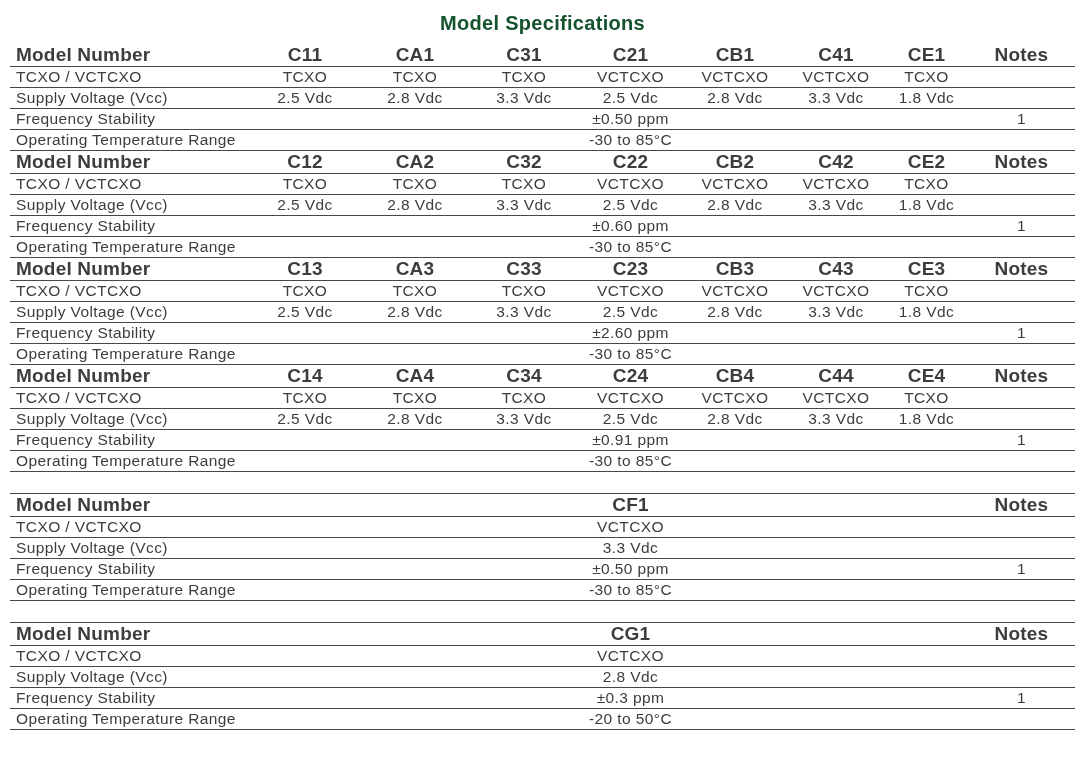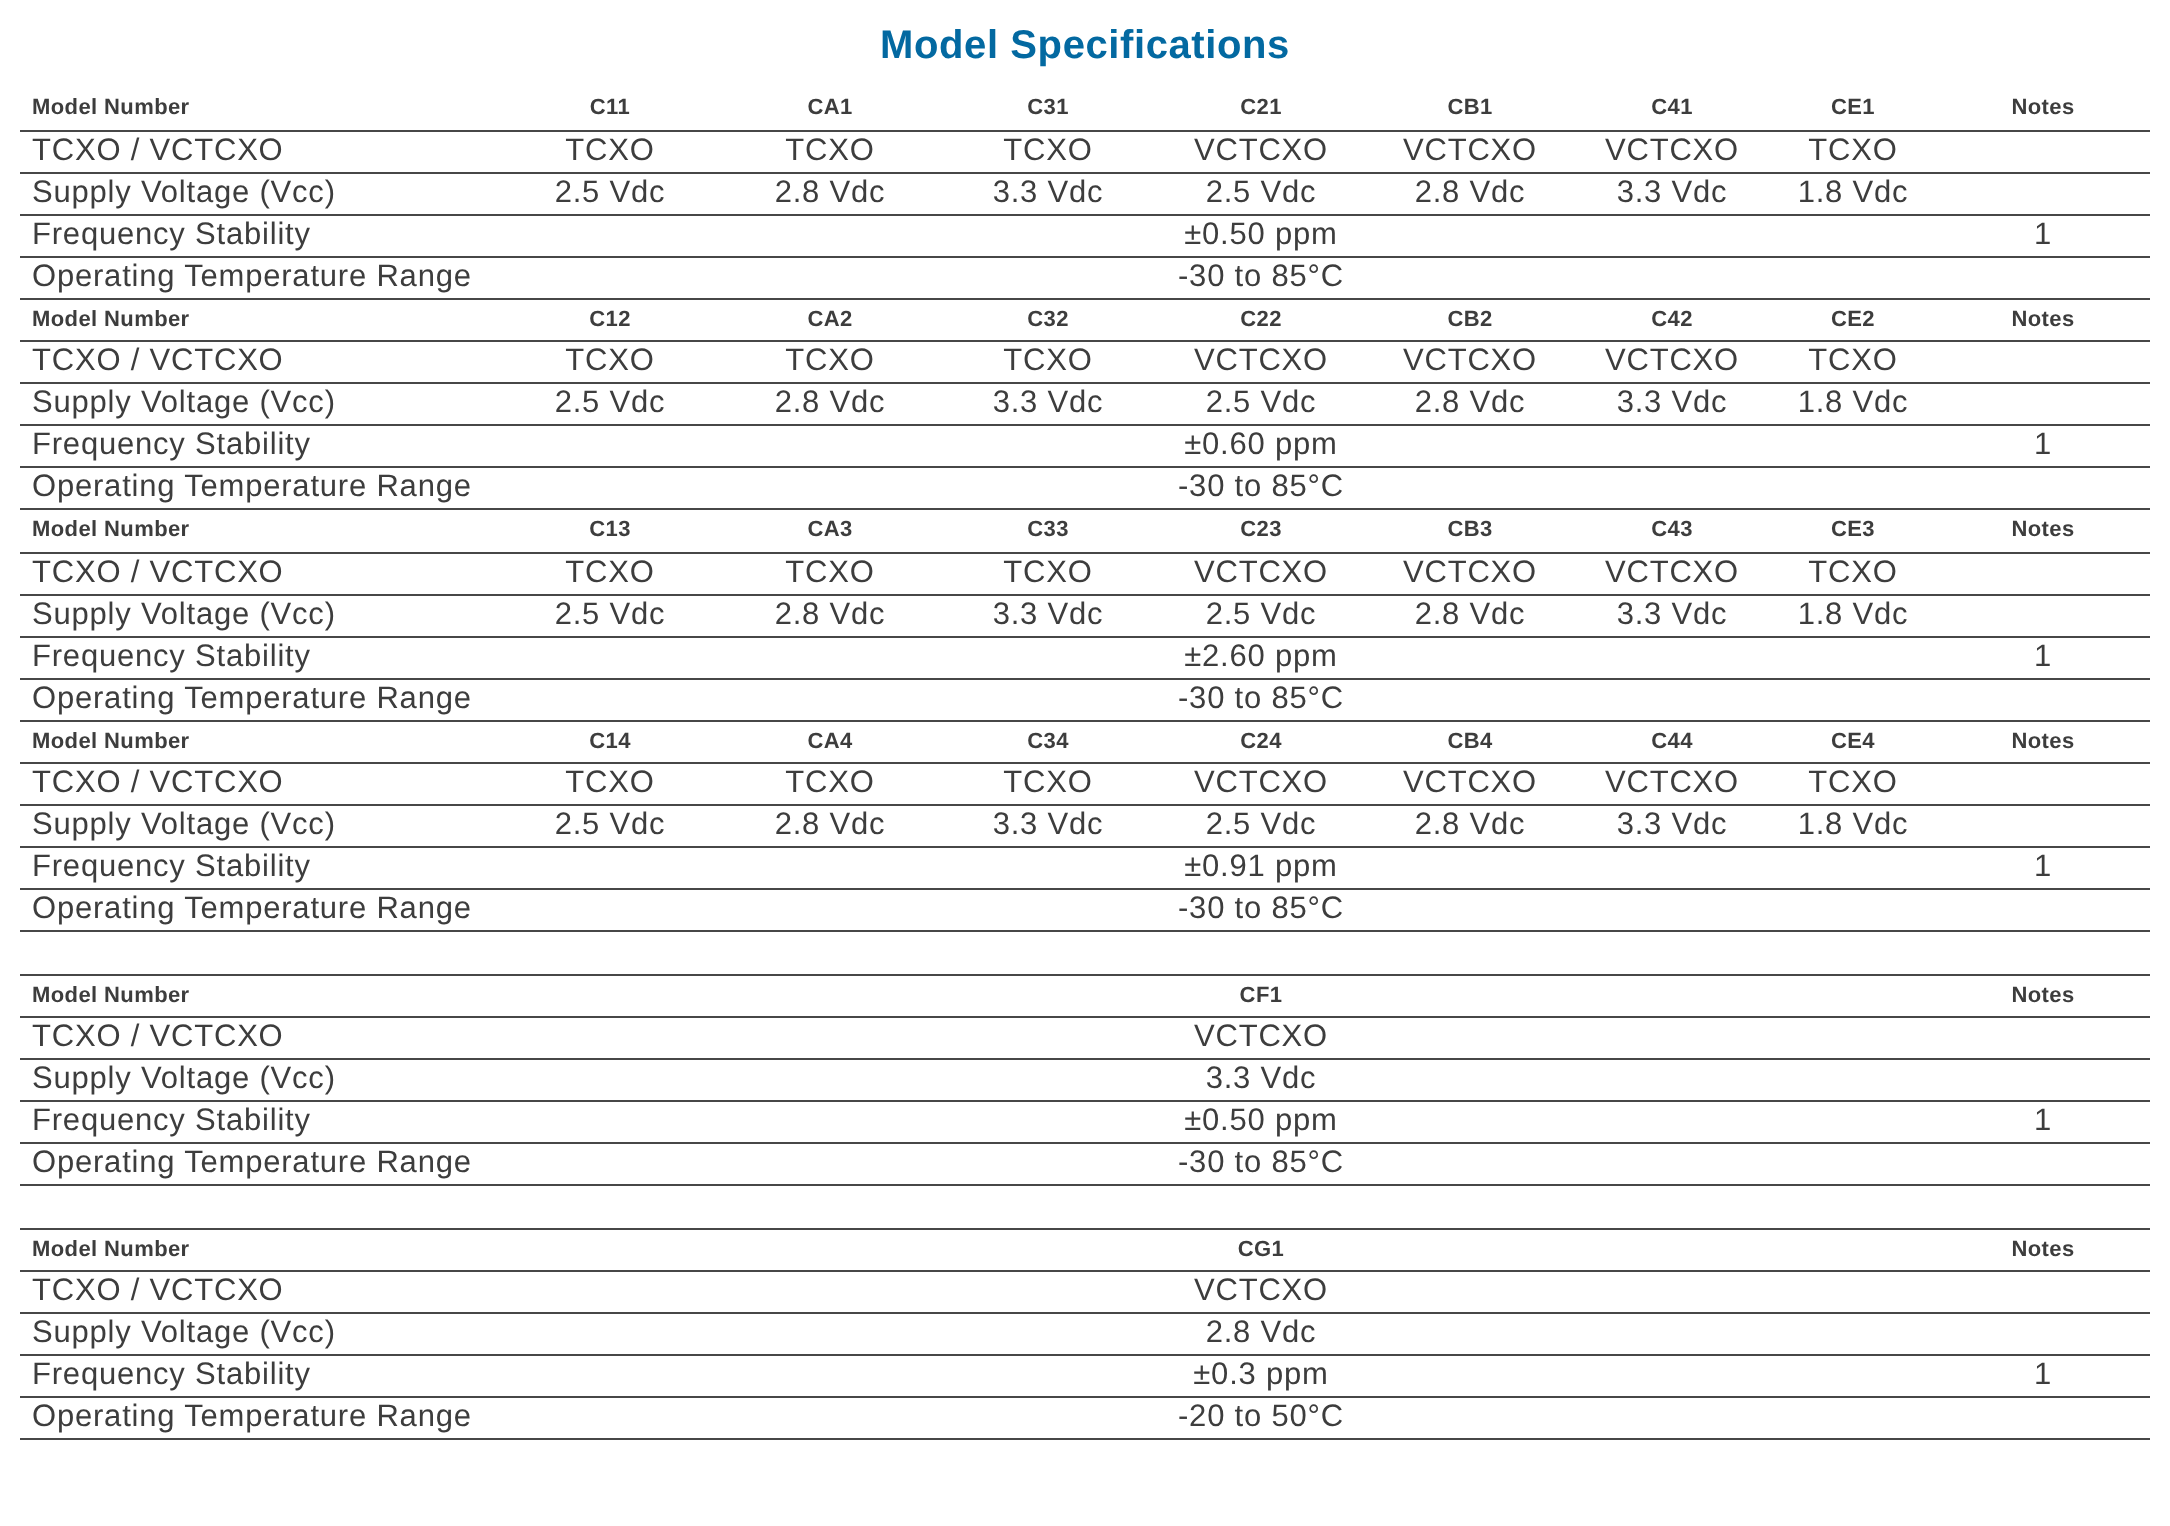--- a/index.html
+++ b/index.html
@@ -5,34 +5,34 @@
   * { margin:0; padding:0; box-sizing:border-box; }
   html,body { background:#ffffff; }
   body {
     width:1085px; height:763px; overflow:hidden;
     font-family:"Liberation Sans", sans-serif;
     color:#3d3d3d;
   }
   .page { padding:12px 10px 0 10px; }
   .title {
     font-size:20px; font-weight:bold; letter-spacing:0.3px;
-    color:#0369a1; text-align:center;
+    color:#14532d; text-align:center;
     width:1065px; margin-bottom:9px;
   }
   table.spec {
     width:1065px; table-layout:fixed; border-collapse:collapse;
   }
   table.spec td {
     height:21px; border-bottom:1px solid #474747;
     font-size:15.5px; letter-spacing:0.4px;
     text-align:center; vertical-align:middle;
     padding:0; white-space:nowrap; overflow:hidden;
   }
   table.spec td.lbl { text-align:left; padding-left:6px; }
-  table.spec tr.hdr td { font-size:11px; font-weight:bold; letter-spacing:0.2px; }
+  table.spec tr.hdr td { font-size:19px; font-weight:bold; letter-spacing:0.2px; }
   table.single { border-top:1px solid #474747; margin-top:21px; }
   col.w0{width:240px} col.w1{width:110px} col.w2{width:110px} col.w3{width:108px}
   col.w4{width:105px} col.w5{width:104px} col.w6{width:98px}  col.w7{width:83px}
   col.w8{width:107px}
 </style>
 </head>
 <body>
 
 <div class="page">
   <div class="title">Model Specifications</div>

